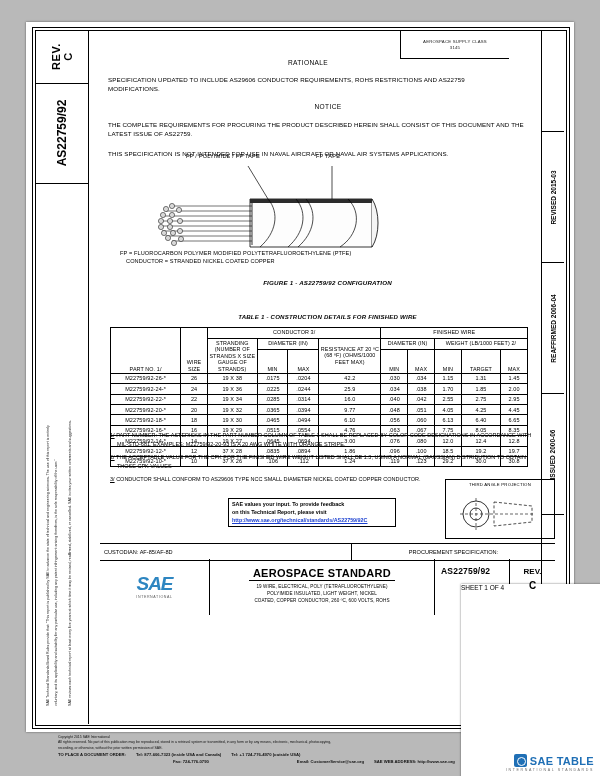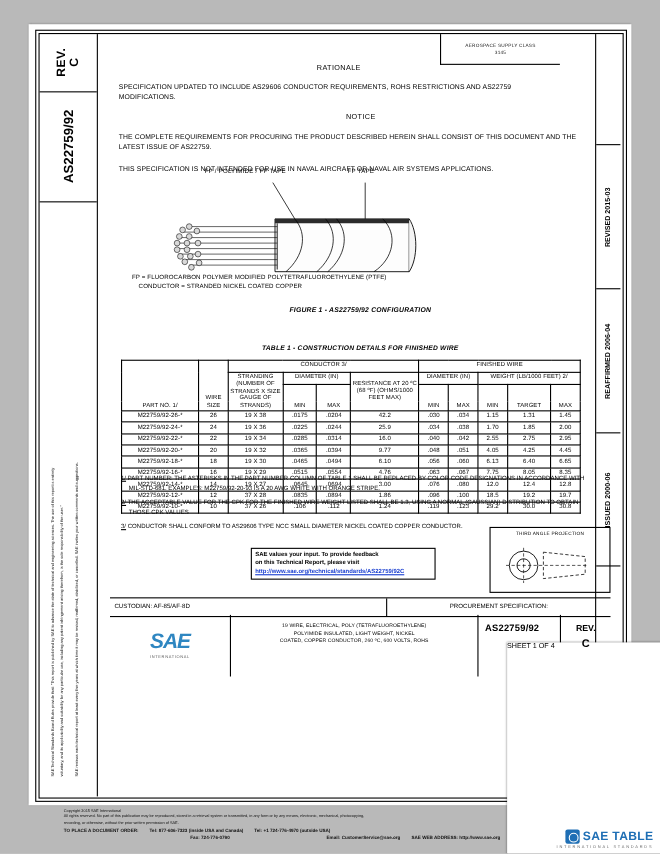--- a/index.html
+++ b/index.html
@@ -435,20 +435,21 @@
       <div class="a">CUSTODIAN: AF-85/AF-8D</div>
       <div class="b">PROCUREMENT SPECIFICATION:</div>
     </div>
 
     <div class="tb">
       <div class="logo">
         <div class="sae-logo">SAE</div>
         <div class="sae-sub">INTERNATIONAL</div>
       </div>
       <div class="mid">
+        <span class="as">AEROSPACE STANDARD</span>
         <div class="sub">
           <div>19 WIRE, ELECTRICAL, POLY (TETRAFLUOROETHYLENE)</div>
           <div>POLYIMIDE INSULATED, LIGHT WEIGHT, NICKEL</div>
           <div>COATED, COPPER CONDUCTOR, 260 ºC, 600 VOLTS, ROHS</div>
         </div>
       </div>
       <div class="num">
         <div class="asnum">AS22759/92</div>
         <div class="sheet">SHEET 1 OF 4</div>
       </div>

